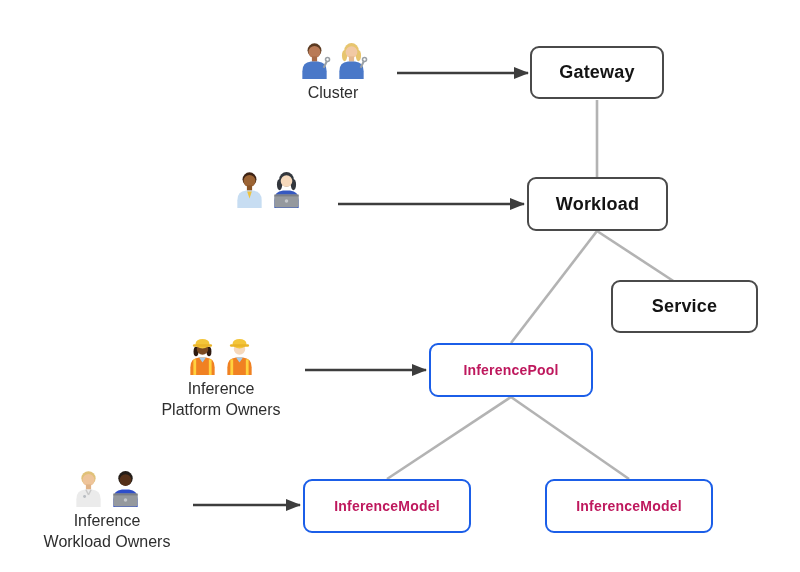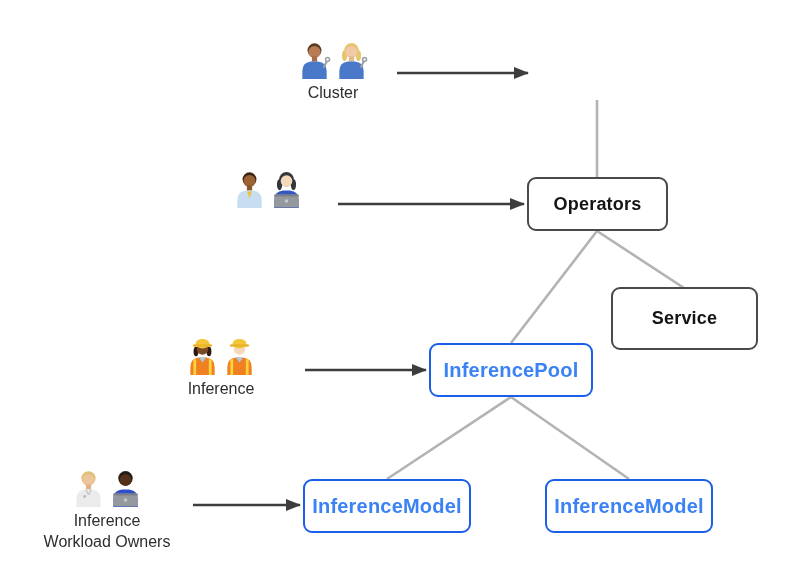--- a/index.html
+++ b/index.html
@@ -9,21 +9,21 @@
   }
   .edges{position:absolute;left:0;top:0;width:800px;height:572px;}
   .conn{stroke:#b3b3b3;stroke-width:2.6;fill:none;}
   .arrow{stroke:#3d3d3d;stroke-width:2.6;fill:none;}
   .node{
     position:absolute;display:flex;align-items:center;justify-content:center;
     background:#ffffff;border-radius:9px;box-sizing:border-box;
     font-weight:700;letter-spacing:.2px;
   }
   .node.gray{border:2.6px solid #4a4a4a;color:#141414;font-size:18px;}
-  .node.blue{border:2.6px solid #1b5ee8;color:#3b82f6;font-size:20px;}
+  .node.blue{border:2.6px solid #1b5ee8;color:#be185d;font-size:14px;}
   .persona{position:absolute;width:160px;text-align:center;}
   .icon-row{display:flex;justify-content:center;gap:4px;height:42px;}
   .persona-label{margin-top:2px;font-size:16px;line-height:21px;color:#2e2e2e;}
   .persona-label span{display:block;}
 </style>
 </head>
 <body>
 
 <div class="canvas">
 
@@ -39,24 +39,27 @@
     <line class="conn" x1="597" y1="231" x2="511" y2="343"></line>
     <line class="conn" x1="511" y1="397" x2="387" y2="479"></line>
     <line class="conn" x1="511" y1="397" x2="629" y2="479"></line>
 
     <line class="arrow" x1="397" y1="73" x2="528" y2="73" marker-end="url(#ah)"></line>
     <line class="arrow" x1="338" y1="204" x2="524" y2="204" marker-end="url(#ah)"></line>
     <line class="arrow" x1="305" y1="370" x2="426" y2="370" marker-end="url(#ah)"></line>
     <line class="arrow" x1="193" y1="505" x2="300" y2="505" marker-end="url(#ah)"></line>
   </svg>
 
+  <div class="node gray" style="left:530px;top:46px;width:134px;height:53px;">
+    <span>Gateway</span>
+  </div>
   <div class="node gray" style="left:527px;top:177px;width:141px;height:54px;">
-    <span>Operators</span>
+    <span>Workload</span>
   </div>
-  <div class="node gray" style="left:611px;top:287px;width:147px;height:63px;">
+  <div class="node gray" style="left:611px;top:280px;width:147px;height:53px;">
     <span>Service</span>
   </div>
   <div class="node blue" style="left:429px;top:343px;width:164px;height:54px;">
     <span>InferencePool</span>
   </div>
   <div class="node blue" style="left:303px;top:479px;width:168px;height:54px;">
     <span>InferenceModel</span>
   </div>
   <div class="node blue" style="left:545px;top:479px;width:168px;height:54px;">
     <span>InferenceModel</span>
@@ -128,20 +131,21 @@
         <ellipse cx="19" cy="10" rx="8" ry="5.5" fill="#f3c53a"></ellipse>
         <rect x="8" y="10.5" width="22" height="3" rx="1.5" fill="#eab428"></rect>
         <path d="M5,46 V37 Q5,27 15,26 H23 Q33,27 33,37 V46 Z" fill="#f08122"></path>
         <rect x="8.5" y="28" width="3.2" height="18" fill="#ffd23e"></rect>
         <rect x="26.3" y="28" width="3.2" height="18" fill="#ffd23e"></rect>
         <path d="M15,26 L23,26 L19,31.5 Z" fill="#a8cbe8"></path>
       </svg>
     </div>
     <div class="persona-label">
       <span>Inference</span>
+      <span>Platform Owners</span>
     </div>
   </div>
 
   <div class="persona" style="left:27px;top:466px;">
     <div class="icon-row">
       <svg viewBox="0 0 38 46" width="33" height="42">
         <circle cx="19" cy="13" r="8.2" fill="#e0c178"></circle>
         <circle cx="19" cy="15" r="6.9" fill="#eec49a"></circle>
         <rect x="16" y="20" width="6" height="6" fill="#e0b387"></rect>
         <path d="M5,46 V37 Q5,27 15,26 H23 Q33,27 33,37 V46 Z" fill="#ebebeb"></path>

